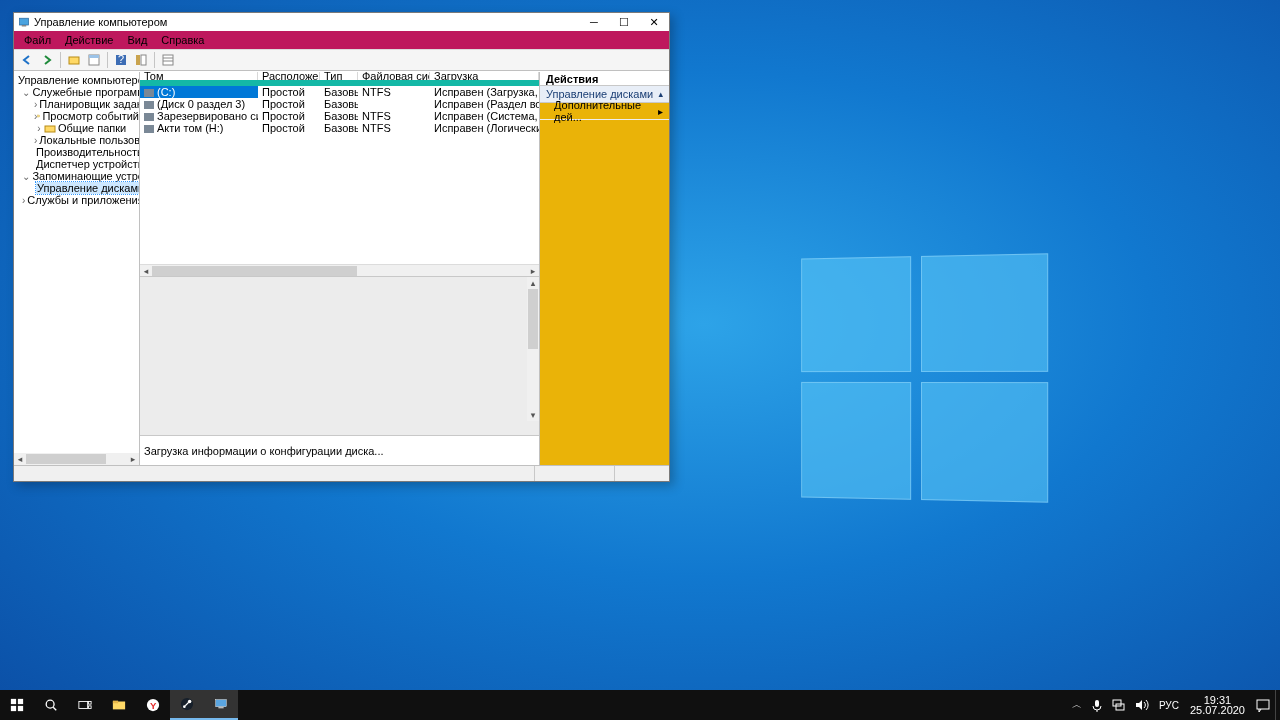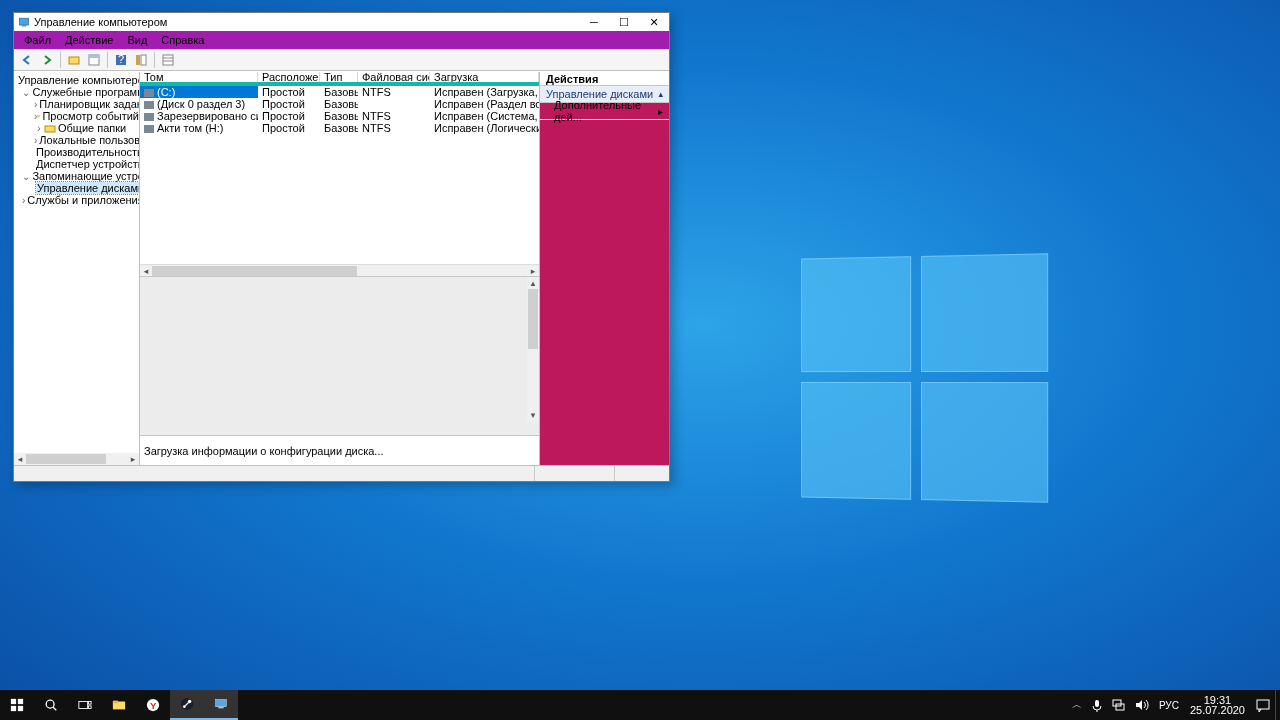--- a/index.html
+++ b/index.html
@@ -7,53 +7,53 @@
 body{background:radial-gradient(ellipse at 55% 45%,#2da3e8 0%,#1178cf 45%,#0b4ea5 100%);position:relative}
 
 .winlogo{position:absolute;left:797px;top:256px;display:grid;grid-template-columns:114px 126px;grid-template-rows:116px 118px;gap:10px;transform:perspective(900px) rotateY(-9deg)}
 .winlogo div{background:rgba(82,190,245,.65);border:1px solid rgba(180,230,255,.4)}
 
 .win{position:absolute;left:13px;top:12px;width:657px;height:470px;background:#fff;border:1px solid #7a7a7a;box-shadow:4px 4px 10px rgba(0,0,0,.25)}
 .titlebar{height:18px;display:flex;align-items:center;padding-left:4px;background:#fff}
 .titlebar .ico{width:12px;height:12px;margin-right:4px}
 .titlebar .ttl{flex:1;color:#000}
 .wbtn{width:30px;height:18px;display:flex;align-items:center;justify-content:center;font-family:inherit}
-.menubar{height:18px;display:flex;gap:2px;padding:0 4px;align-items:center;background:#a21caf}
+.menubar{height:18px;display:flex;gap:2px;padding:0 4px;align-items:center;background:#be185d}
 .menubar span{padding:1px 6px}
 .toolbar{height:22px;display:flex;align-items:center;gap:2px;padding:0 4px;border-top:1px solid #dcdcdc;border-bottom:1px solid #c0c0c0;background:#f5f5f5}
 .tbtn{width:18px;height:18px;display:flex;align-items:center;justify-content:center;border:1px solid transparent}
 .tsep{width:1px;height:16px;background:#c5c5c5;margin:0 2px}
 .body3{display:flex;height:394px;border-top:1px solid #fff}
 .treepane{width:126px;border-right:1px solid #c0c0c0;overflow:hidden;position:relative;background:#fff}
 .tree{padding:2px 0 0 2px;white-space:nowrap;font-size:11px}
 .trow{display:flex;align-items:center;height:12px;margin-bottom:0}
 .tw{display:inline-block;width:10px;text-align:center;color:#6a6a6a;font-size:10px}
 .tic{width:12px;height:12px;margin-right:2px;display:inline-block}
 .trow.sel .lbl{background:#cde8ff;outline:1px dotted #3399ff;padding:0 1px}
 .tree-hscroll{position:absolute;bottom:0;left:0;right:0;height:12px;background:#f0f0f0;display:flex;align-items:center}
 .tree-hscroll .ar{width:12px;height:12px;display:flex;align-items:center;justify-content:center;background:#f0f0f0;color:#555;font-size:9px}
 .tree-hscroll .thumb{height:10px;background:#cfcfcf;width:80px;margin-left:0}
 .midpane{width:400px;display:flex;flex-direction:column;border-right:1px solid #c0c0c0;background:#fff}
-.cols{display:flex;height:14px;border-bottom:4px solid #14b8a6;background:#fff}
+.cols{display:flex;height:14px;border-bottom:6px solid #14b8a6;background:#fff}
 .ch{border-right:1px solid #d8d8d8;padding:0 4px;display:flex;align-items:center;color:#000;overflow:hidden;white-space:nowrap}
 .rows{height:178px;overflow:hidden;position:relative}
 .vrow{display:flex;height:12px;align-items:center}
 .vcell{padding:0 4px;overflow:hidden;white-space:nowrap}
 .vrow.sel .vcell.first{background:#0078d7;color:#fff}
 .dic{width:10px;height:8px;background:#7a8896;display:inline-block;margin-right:3px;vertical-align:middle}
 .mid-hscroll{height:12px;background:#f0f0f0;display:flex;align-items:center;border-top:1px solid #dcdcdc}
 .mid-hscroll .ar{width:12px;height:12px;display:flex;align-items:center;justify-content:center;color:#555;font-size:9px}
 .mid-hscroll .track{flex:1;height:12px;background:#f0f0f0;position:relative}
 .mid-hscroll .thumb{position:absolute;left:0;top:1px;height:10px;width:205px;background:#cfcfcf}
 .lower{flex:1;background:#ececec;position:relative;border-top:1px solid #c8c8c8}
 .vsb{position:absolute;right:0;top:0;bottom:14px;width:12px;background:#f0f0f0;display:flex;flex-direction:column;align-items:center}
 .vsb .ar{height:12px;width:12px;display:flex;align-items:center;justify-content:center;color:#555;font-size:9px}
 .vsb .thumb{width:10px;background:#cfcfcf;height:60px}
 .statusrow{height:30px;border-top:1px solid #c8c8c8;padding:0 4px;display:flex;align-items:center;color:#000;background:#fff}
-.actionpane{flex:1;background:#be185d;display:flex;flex-direction:column}
+.actionpane{flex:1;background:#eab308;display:flex;flex-direction:column}
 .ahdr{height:14px;border-bottom:1px solid #c8c8c8;padding:0 6px;display:flex;align-items:center;font-weight:600;background:#fff}
 .asec{height:17px;background:#e8eef7;border-bottom:1px solid #c8c8c8;padding:0 6px;display:flex;align-items:center;color:#1a3e74}
 .asec .tri{margin-left:auto;font-size:9px;color:#1a3e74}
 .aitem{height:17px;padding:0 6px 0 14px;display:flex;align-items:center;border-bottom:1px solid #eee}
 .aitem .ar2{margin-left:auto;font-size:10px;color:#000}
 .winstatus{height:16px;background:#f0f0f0;border-top:1px solid #c0c0c0;display:flex}
 .winstatus .cell{border-left:1px solid #c8c8c8;width:80px}
 
 .taskbar{position:absolute;left:0;right:0;bottom:0;height:30px;background:#101010;display:flex;align-items:center;color:#fff}
 .tb{width:34px;height:30px;display:flex;align-items:center;justify-content:center}

